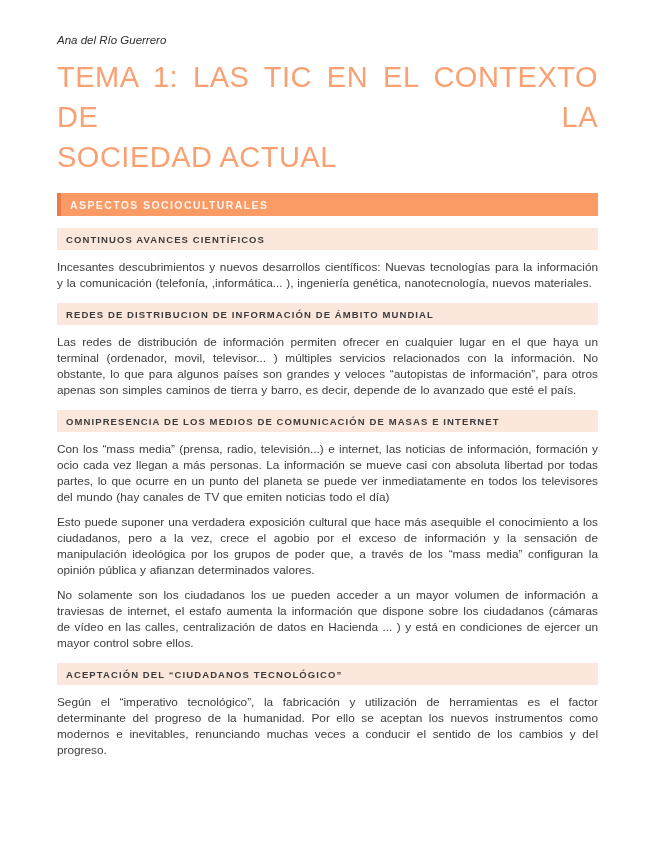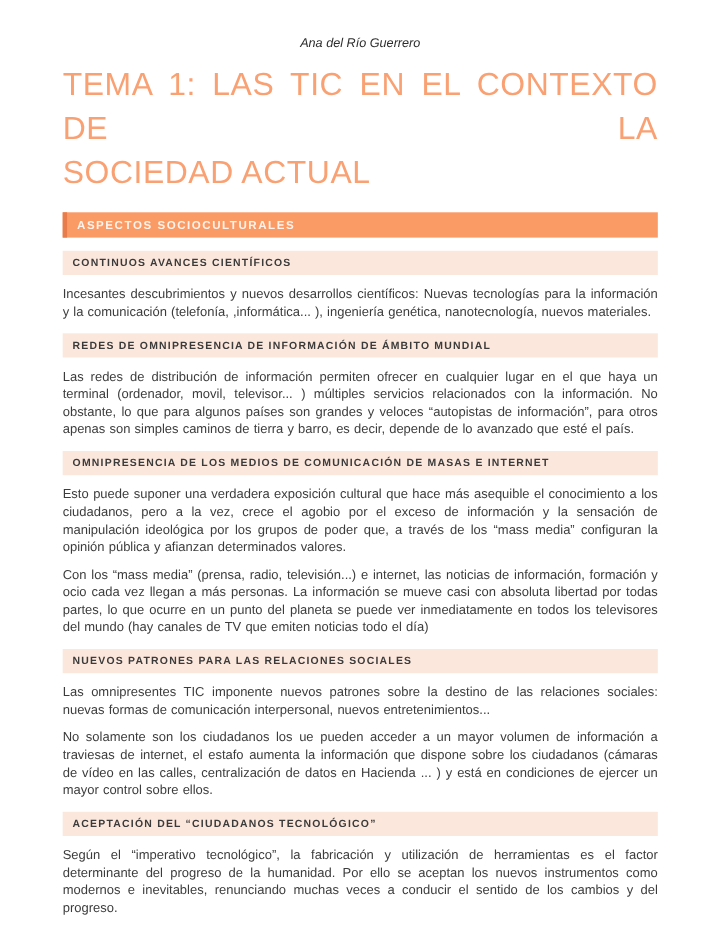--- a/index.html
+++ b/index.html
@@ -10,21 +10,21 @@
     font-family: "Liberation Sans", sans-serif;
     color: var(--body_text, #3c3c3c);
   }
   .page {
     box-sizing: border-box;
     width: 655px; height: 848px;
     padding: 30px 57px 0 57px;
     background: #ffffff;
   }
   .author {
-    text-align: center;
+    text-align: left;
     font-style: italic;
     font-size: 11.5px;
     line-height: 13px;
     color: #2e2e2e;
     margin: 4px 0 10px 0;
   }
   .doc-title {
     margin: 0 0 13px 0;
     font-weight: normal;
     color: var(--title, #f9a173);
@@ -79,34 +79,30 @@
   </h1>
 
   <div class="banner">ASPECTOS SOCIOCULTURALES</div>
 
   <section>
     <h2 class="sec-h">CONTINUOS AVANCES CIENTÍFICOS</h2>
     <p class="body-p">Incesantes descubrimientos y nuevos desarrollos científicos: Nuevas tecnologías para la información y la comunicación (telefonía, ,informática... ), ingeniería genética, nanotecnología, nuevos materiales.</p>
   </section>
 
   <section>
-    <h2 class="sec-h">REDES DE OMNIPRESENCIA DE INFORMACIÓN DE ÁMBITO MUNDIAL</h2>
+    <h2 class="sec-h">REDES DE DISTRIBUCION DE INFORMACIÓN DE ÁMBITO MUNDIAL</h2>
     <p class="body-p">Las redes de distribución de información permiten ofrecer en cualquier lugar en el que haya un terminal (ordenador, movil, televisor... ) múltiples servicios relacionados con la información. No obstante, lo que para algunos países son grandes y veloces “autopistas de información”, para otros apenas son simples caminos de tierra y barro, es decir, depende de lo avanzado que esté el país.</p>
   </section>
 
   <section>
     <h2 class="sec-h">OMNIPRESENCIA DE LOS MEDIOS DE COMUNICACIÓN DE MASAS E INTERNET</h2>
+    <p class="body-p">Con los “mass media” (prensa, radio, televisión...) e internet, las noticias de información, formación y ocio cada vez llegan a más personas. La información se mueve casi con absoluta libertad por todas partes, lo que ocurre en un punto del planeta se puede ver inmediatamente en todos los televisores del mundo (hay canales de TV que emiten noticias todo el día)</p>
     <p class="body-p">Esto puede suponer una verdadera exposición cultural que hace más asequible el conocimiento a los ciudadanos, pero a la vez, crece el agobio por el exceso de información y la sensación de manipulación ideológica por los grupos de poder que, a través de los “mass media” configuran la opinión pública y afianzan determinados valores.</p>
-    <p class="body-p">Con los “mass media” (prensa, radio, televisión...) e internet, las noticias de información, formación y ocio cada vez llegan a más personas. La información se mueve casi con absoluta libertad por todas partes, lo que ocurre en un punto del planeta se puede ver inmediatamente en todos los televisores del mundo (hay canales de TV que emiten noticias todo el día)</p>
   </section>
 
-  <section>
-    <h2 class="sec-h">NUEVOS PATRONES PARA LAS RELACIONES SOCIALES</h2>
-    <p class="body-p">Las omnipresentes TIC imponente nuevos patrones sobre la destino de las relaciones sociales: nuevas formas de comunicación interpersonal, nuevos entretenimientos...</p>
-  </section>
 
   <section>
     <p class="body-p">No solamente son los ciudadanos los ue pueden acceder a un mayor volumen de información a traviesas de internet, el estafo aumenta la información que dispone sobre los ciudadanos (cámaras de vídeo en las calles, centralización de datos en Hacienda ... ) y está en condiciones de ejercer un mayor control sobre ellos.</p>
   </section>
 
   <section>
     <h2 class="sec-h">ACEPTACIÓN DEL “CIUDADANOS TECNOLÓGICO”</h2>
     <p class="body-p">Según el “imperativo tecnológico”, la fabricación y utilización de herramientas es el factor determinante del progreso de la humanidad. Por ello se aceptan los nuevos instrumentos como modernos e inevitables, renunciando muchas veces a conducir el sentido de los cambios y del progreso.</p>
   </section>
 

